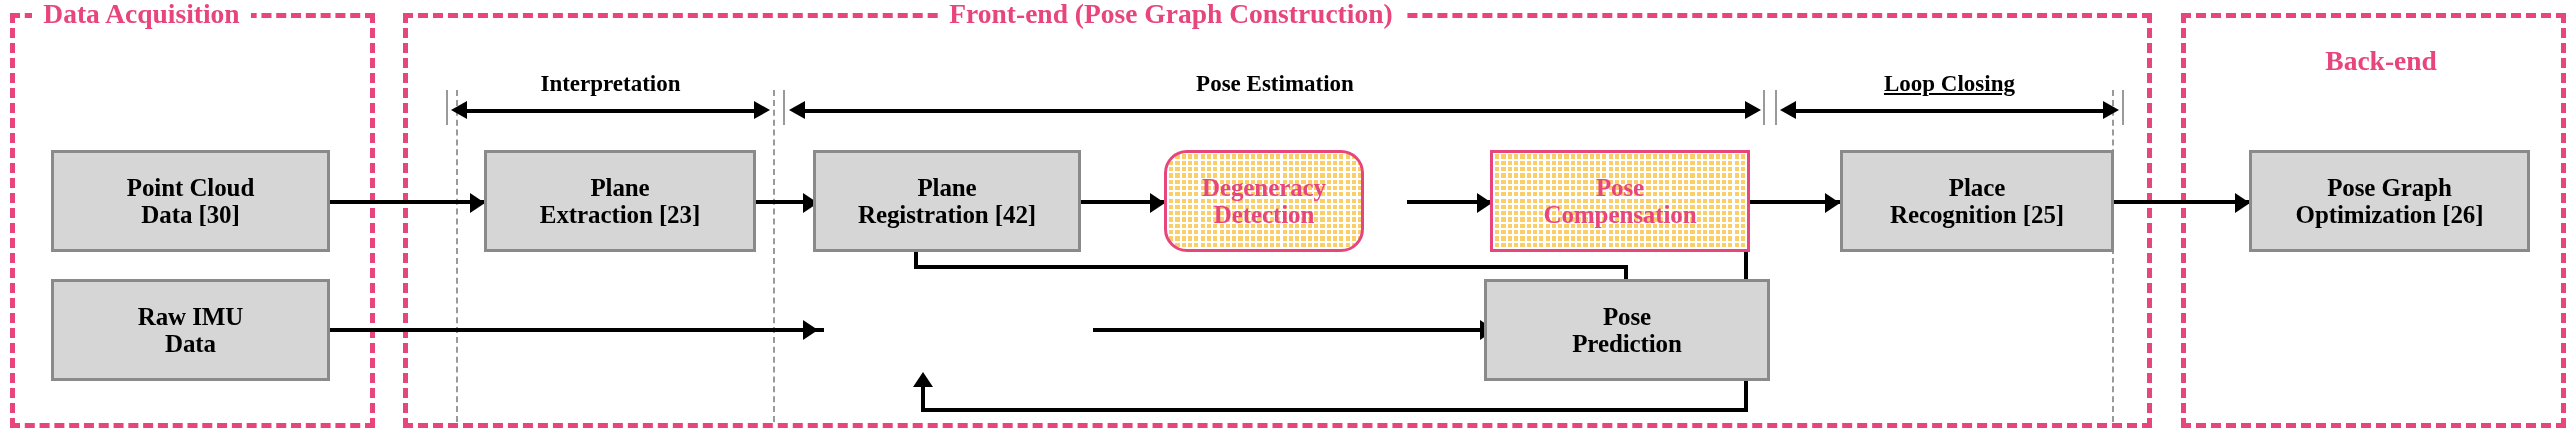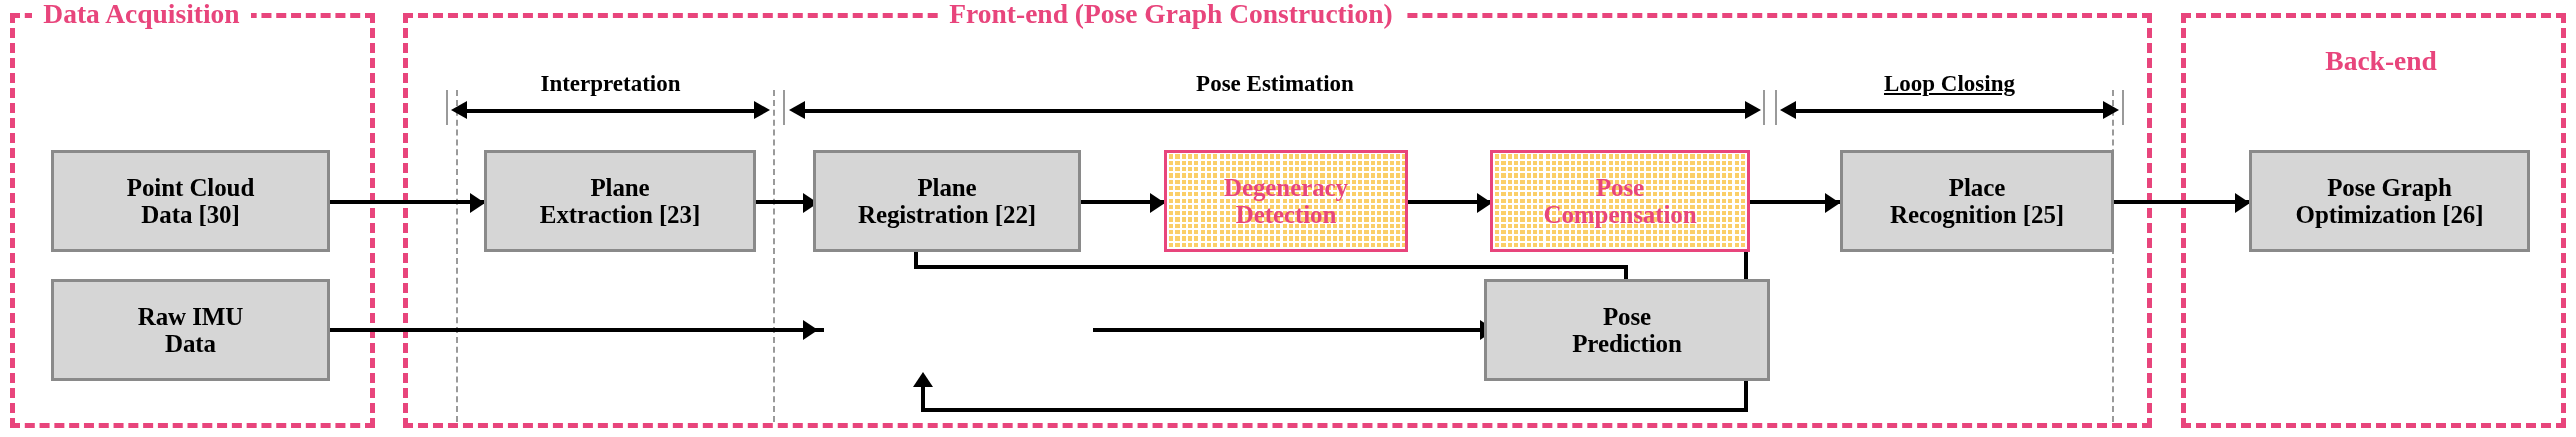--- a/index.html
+++ b/index.html
@@ -212,25 +212,25 @@
   <div class="box" style="left:484px; top:150px; width:272px; height:102px;">
     <div>
       <span>Plane</span>
       <span>Extraction [23]</span>
     </div>
   </div>
 
   <div class="box" style="left:813px; top:150px; width:268px; height:102px;">
     <div>
       <span>Plane</span>
-      <span>Registration [22]</span>
-    </div>
-  </div>
-
-  <div class="box hl" style="left:1164px; top:150px; width:244px; height:102px;">
+      <span>Registration [42]</span>
+    </div>
+  </div>
+
+  <div class="box hl" style="left:1164px; top:150px; width:200px; height:102px;border-radius:23px;">
     <div>
       <span>Degeneracy</span>
       <span>Detection</span>
     </div>
   </div>
 
   <div class="box hl" style="left:1490px; top:150px; width:260px; height:102px;">
     <div>
       <span>Pose</span>
       <span>Compensation</span>

